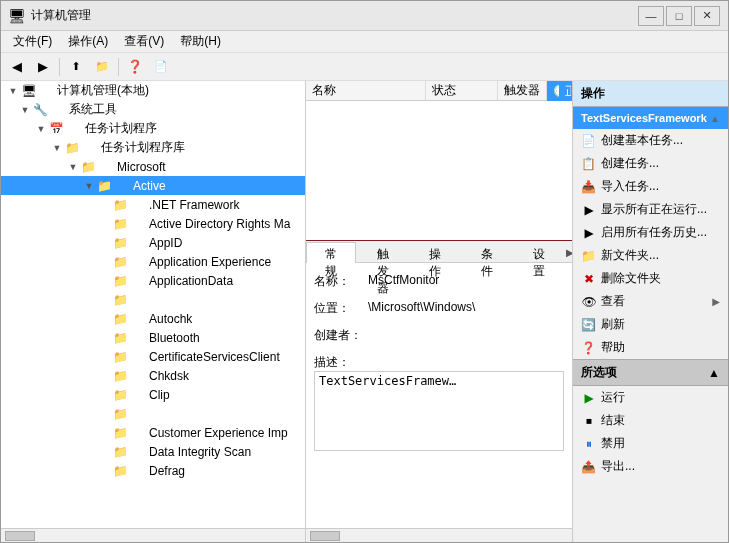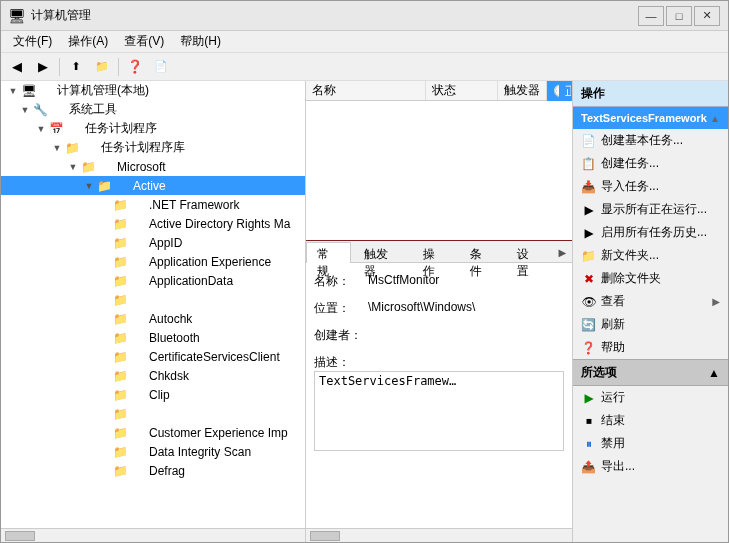--- a/index.html
+++ b/index.html
@@ -249,21 +249,21 @@
     }
 
     .tab-bar {
       display: flex;
       background: #f0f0f0;
       border-bottom: 1px solid #ccc;
       height: 22px;
       flex-shrink: 0;
     }
     .tab {
-      padding: 3px 10px;
+      padding: 3px 18px;
       font-size: 12px;
       cursor: pointer;
       border: 1px solid transparent;
       border-bottom: none;
       margin-right: 2px;
       position: relative;
       top: 1px;
     }
     .tab.active {
       background: #fff;

